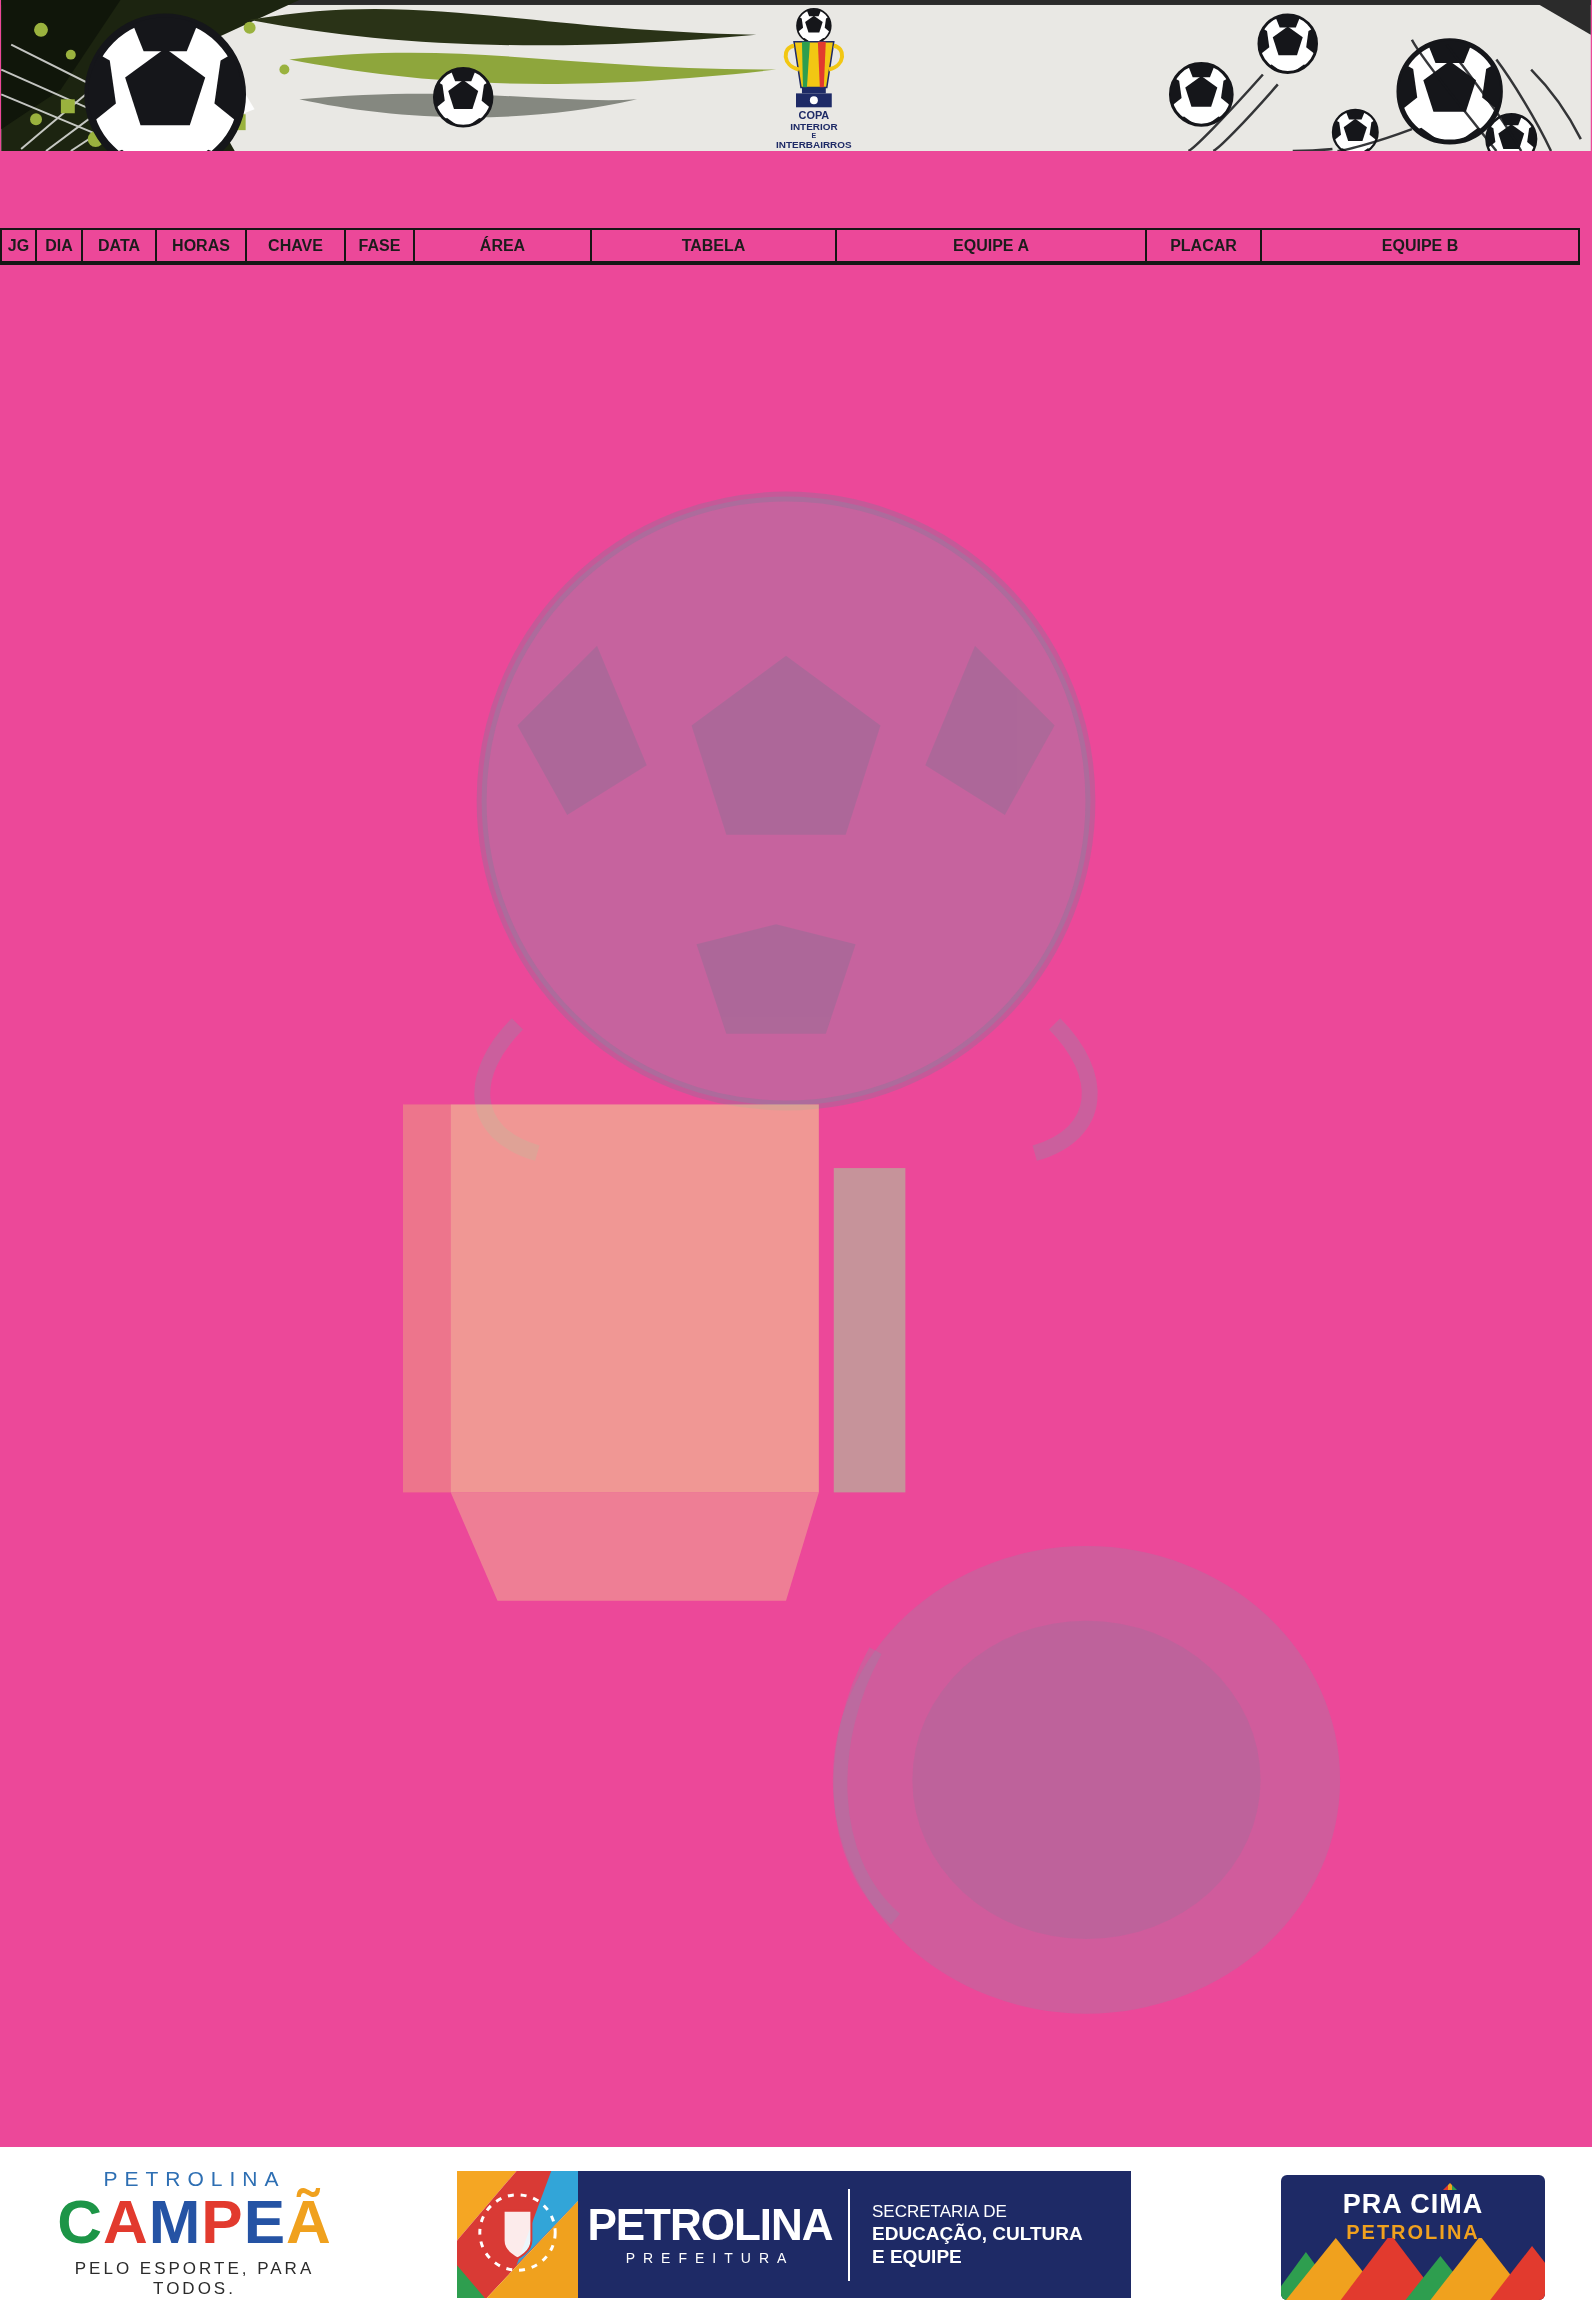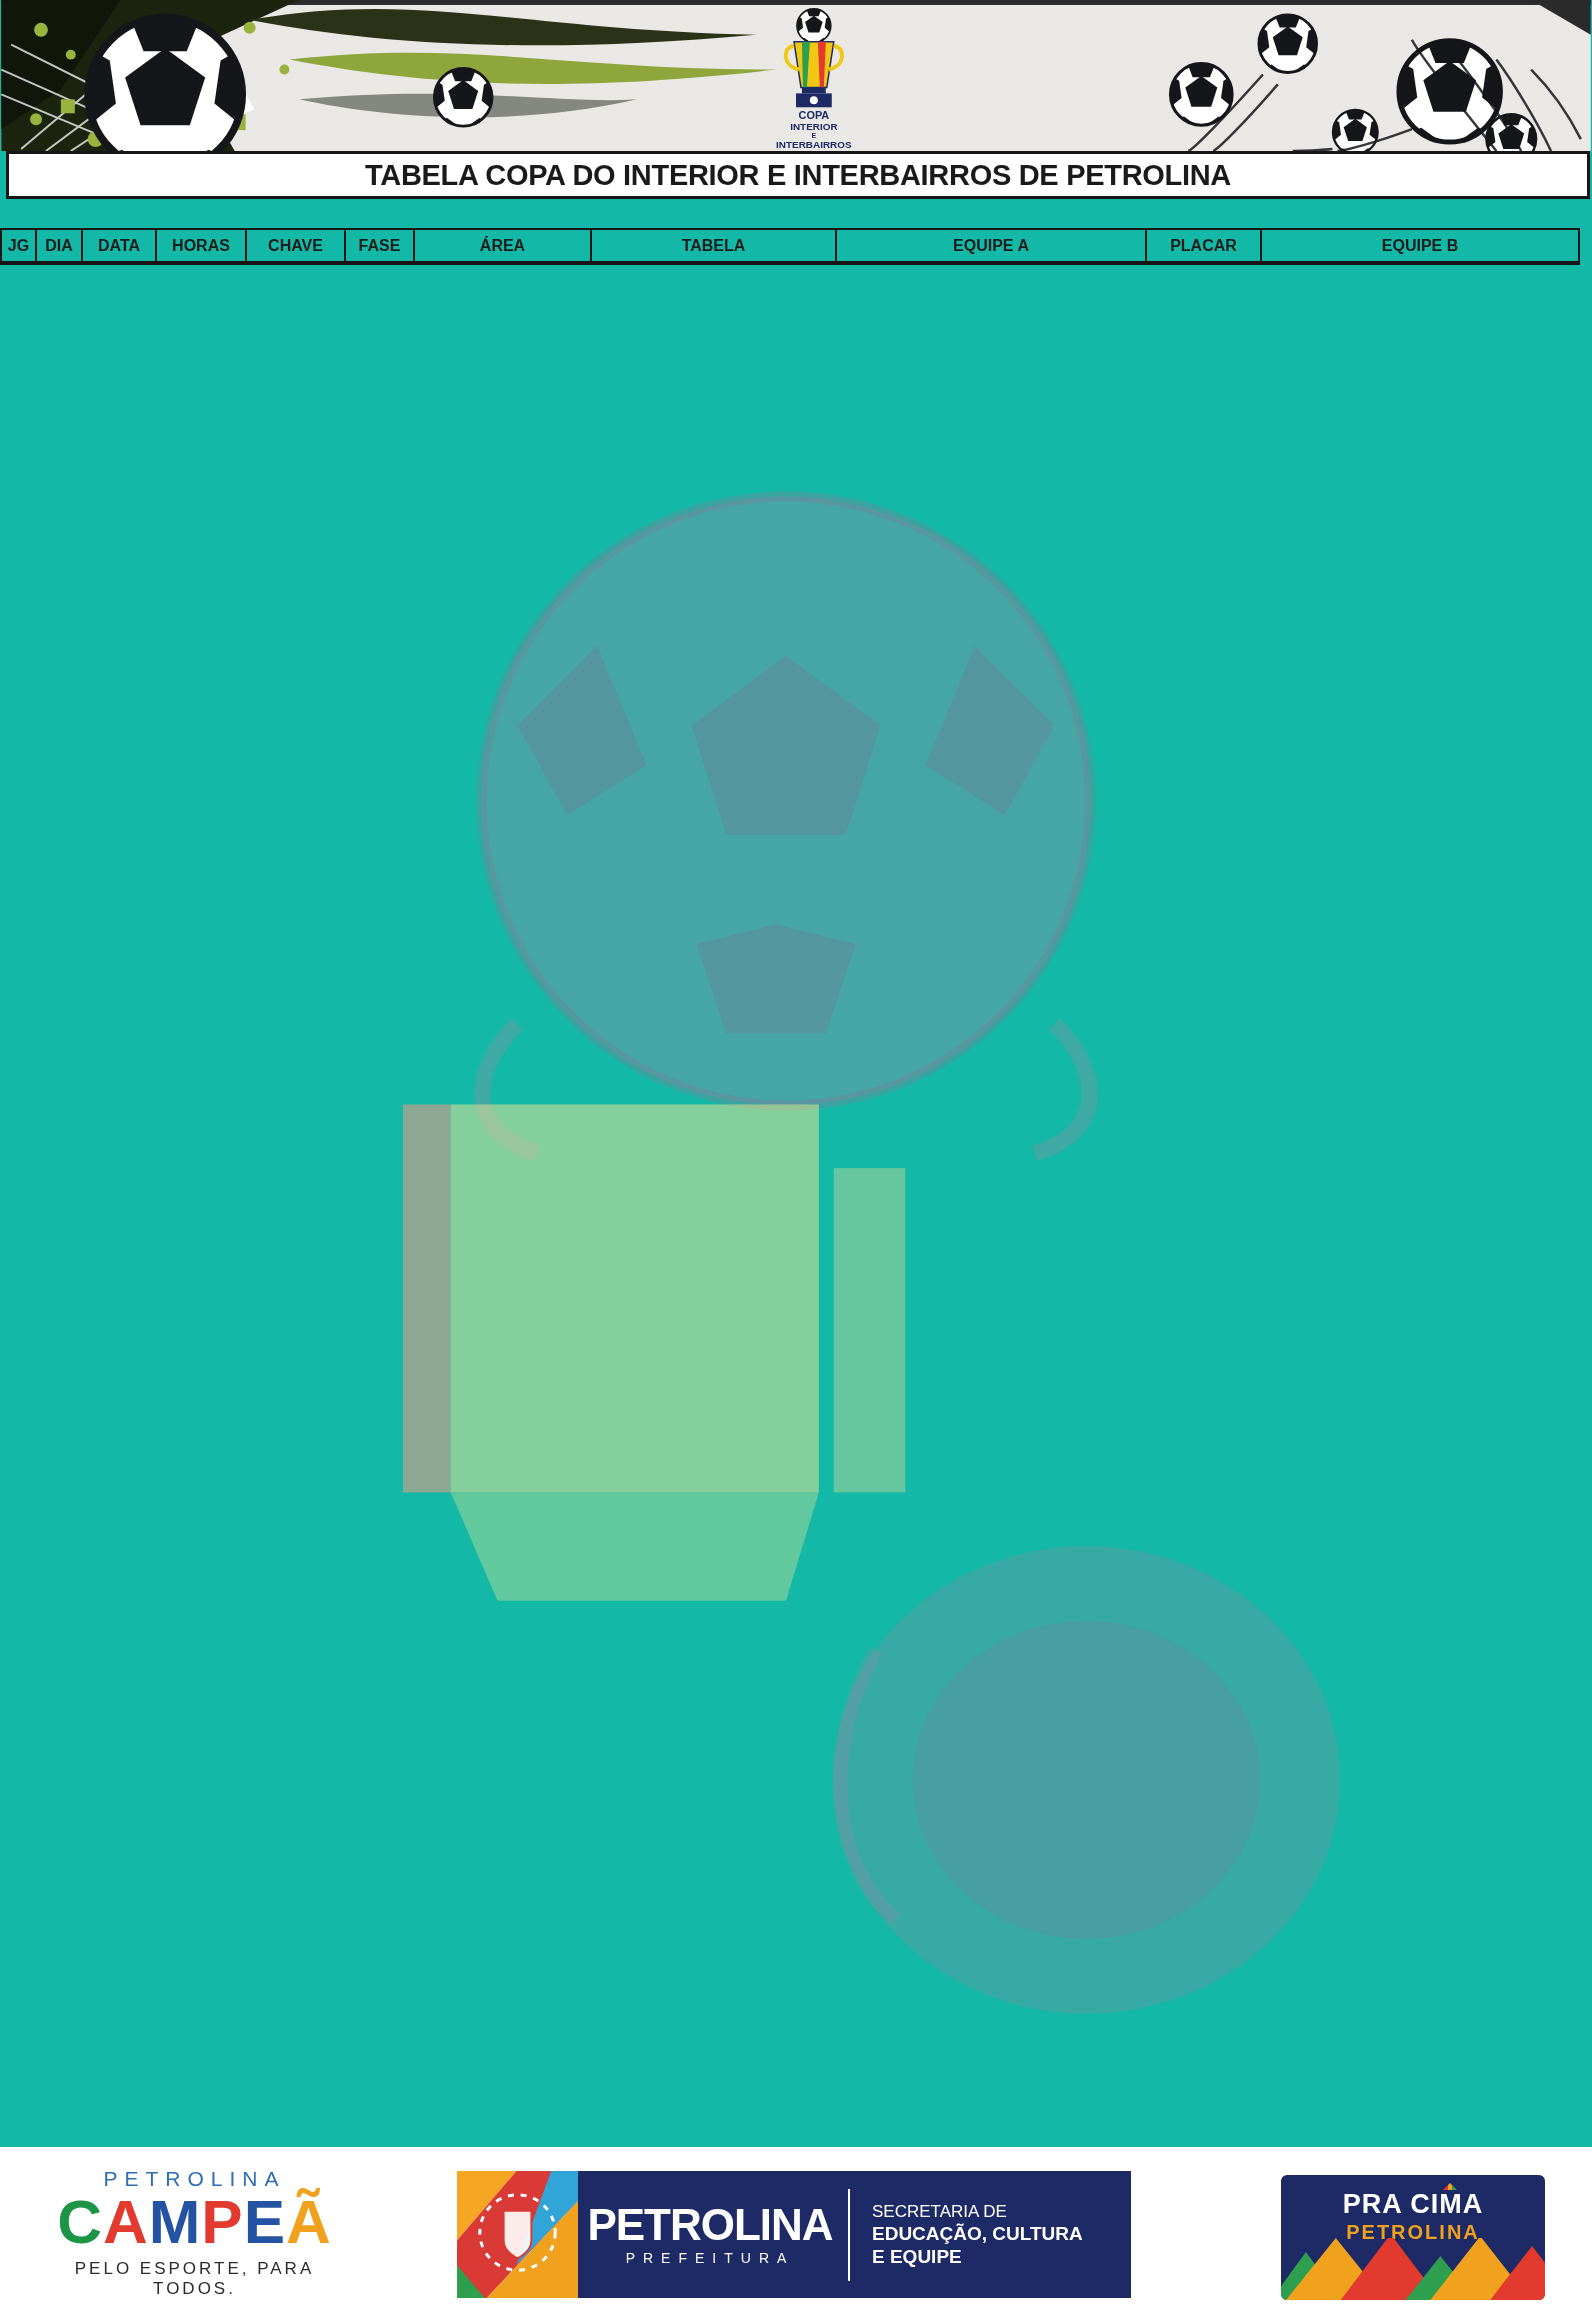--- a/index.html
+++ b/index.html
@@ -1,16 +1,16 @@
 <!DOCTYPE html>
 <html><head>
 <meta charset="utf-8">
 <style>
   html,body{margin:0;padding:0;background:#ffffff;}
-  #page{position:relative;width:1592px;height:2306px;background:#14b8a6;
+  #page{position:relative;width:1592px;height:2306px;background:#ec4899;
         font-family:"Liberation Sans",sans-serif;color:#1a1a1a;overflow:hidden;}
 
   
   #band{position:absolute;left:0;top:0;width:1592px;height:151px;}
 
   
   #titlebar{position:absolute;left:6px;top:151px;width:1578px;height:42px;
             border:3px solid #161616;background:#fff;
             text-align:center;line-height:42px;font-size:29px;font-weight:bold;
             letter-spacing:-0.3px;white-space:nowrap;}
@@ -143,21 +143,20 @@
       </g>
       <g font-family="Liberation Sans, sans-serif" font-weight="bold" fill="#1e2a66" text-anchor="middle">
         <text x="818" y="120" font-size="11">COPA</text>
         <text x="818" y="131" font-size="10">INTERIOR</text>
         <text x="818" y="139" font-size="7">E</text>
         <text x="818" y="149" font-size="10">INTERBAIRROS</text>
       </g>
     </svg>
   </div>
 
-  <div id="titlebar">TABELA COPA DO INTERIOR E INTERBAIRROS DE PETROLINA</div>
 
   <div id="tablewrap">
 
     <svg id="wm" width="1576" height="1912" viewBox="0 0 1584 1922">
       <circle cx="790" cy="576" r="306" fill="#8f8ca6" opacity="0.40"></circle>
       <circle cx="790" cy="576" r="306" fill="none" stroke="#7f7c99" stroke-width="10" opacity="0.35"></circle>
       <g fill="#76738f" opacity="0.30">
         <polygon points="790,430 885,500 850,610 730,610 695,500"></polygon>
         <polygon points="980,420 1060,500 1010,590 930,540"></polygon>
         <polygon points="600,420 520,500 570,590 650,540"></polygon>

